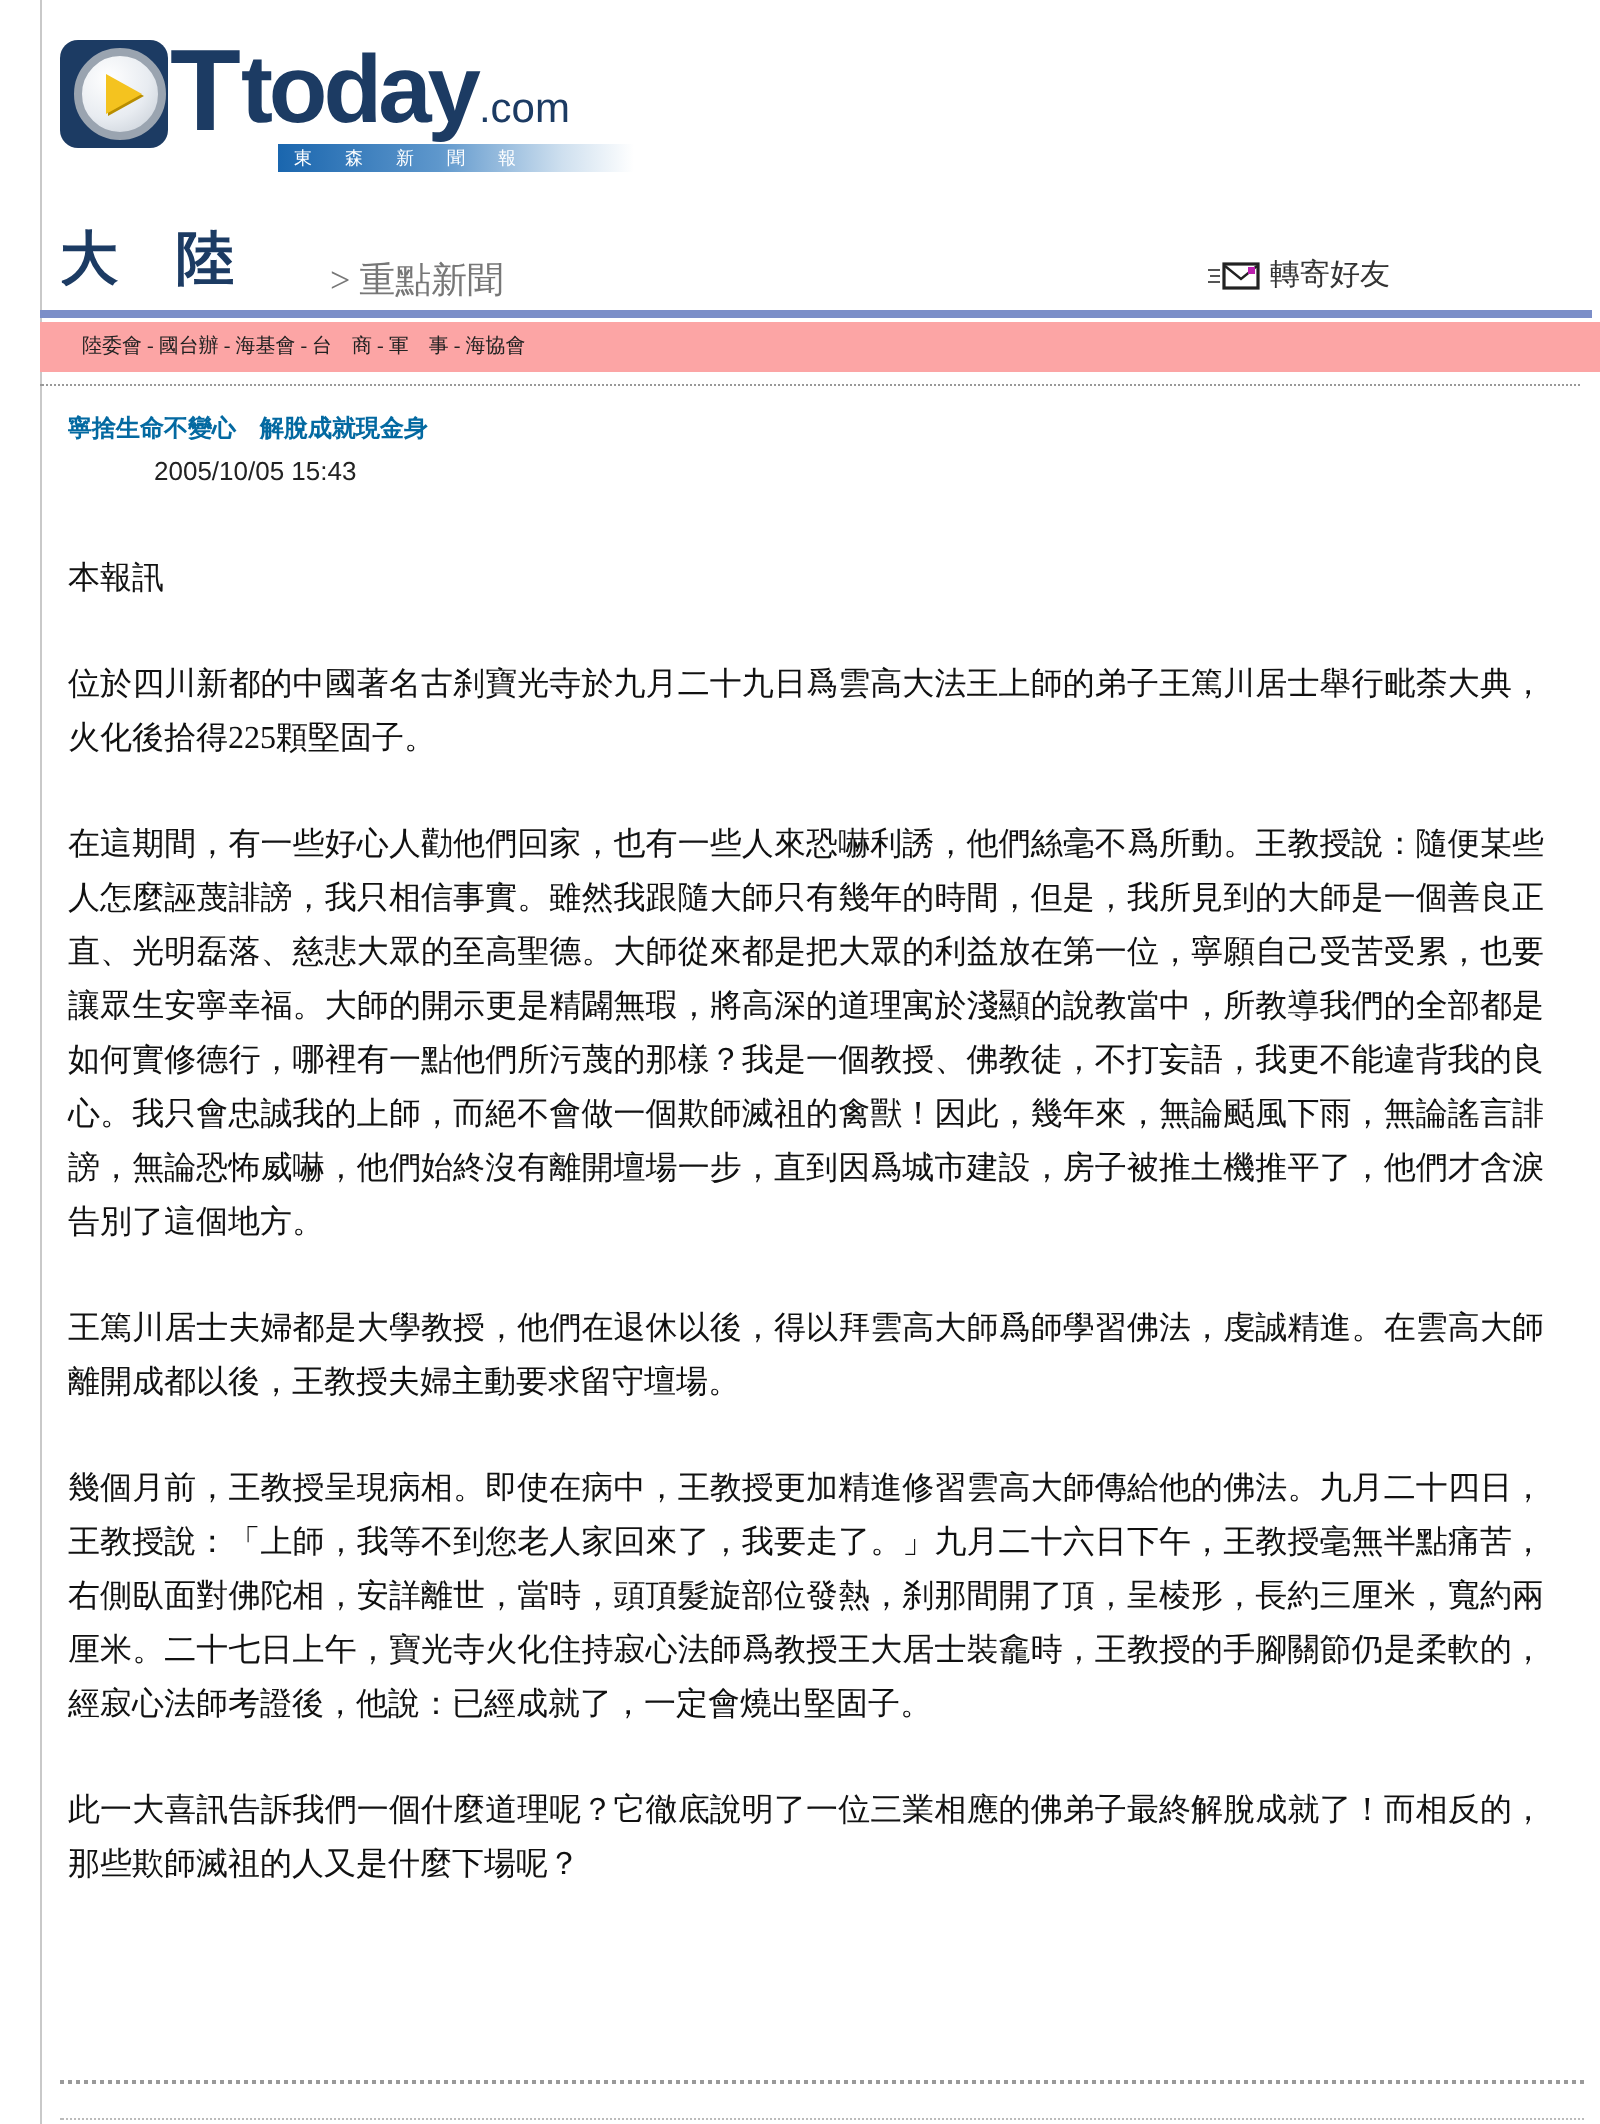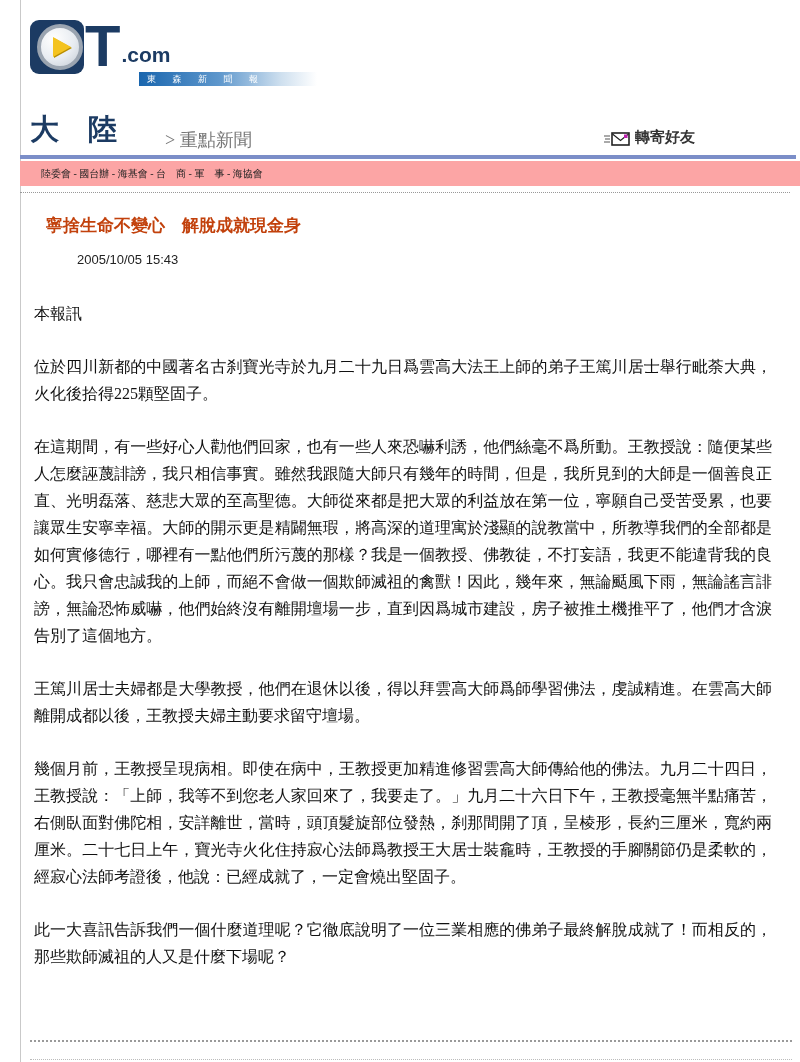--- a/index.html
+++ b/index.html
@@ -40,21 +40,21 @@
   }
   .logo-t {
     font-family:"Liberation Sans", sans-serif; font-weight:bold;
     font-size:58px; line-height:52px; color:#1c3b63; margin-left:1px;
   }
   .logo-today {
     font-family:"Liberation Sans", sans-serif; font-weight:bold;
     font-size:48px; line-height:52px; letter-spacing:-2px; color:#1c3b63;
   }
   .logo-com {
-    font-family:"Liberation Sans", sans-serif; font-weight:bold;
+    font-family:"Liberation Sans", sans-serif; font-weight:normal;
     font-size:21px; line-height:70px; color:#1c3b63; margin-left:1px;
   }
   .logo-sub {
     position:absolute; left:109px; top:52px; width:178px; height:14px;
     background:linear-gradient(to right, #1a66ae 0%, #5e97cc 45%, #cfe0ef 80%, #ffffff 100%);
     color:#ffffff; font-family:"Liberation Sans", sans-serif;
     font-size:9px; line-height:14px; letter-spacing:7px; text-indent:8px;
     white-space:nowrap;
   }
 
@@ -66,39 +66,39 @@
     font-family:"Liberation Serif", serif;
     text-align:right;
   }
   .section-link {
     position:absolute; left:135px; top:18px;
     font-size:18px; color:#777777; text-decoration:none;
     font-family:"Liberation Serif", serif; cursor:pointer;
   }
   .forward-link {
     position:absolute; right:95px; top:18px;
-    display:flex; align-items:flex-end; gap:5px;
-    font-size:15px; color:#333333; text-decoration:none; cursor:pointer;font-weight:bold;
+    display:flex; align-items:center; gap:5px;
+    font-size:15px; color:#333333; text-decoration:none; cursor:pointer;
   }
 
   
   .accent-bar { position:absolute; left:20px; top:155px; width:776px; height:4px; background:#7b8ec8; }
   .nav-band {
     position:absolute; left:20px; top:161px; width:766px; height:25px;
     background:#fca5a5; line-height:25px; padding-left:21px;
     font-size:10px; color:#222222; white-space:nowrap;
   }
   .nav-band a { color:#222222; text-decoration:none; cursor:pointer; }
   .nav-sep { color:#222222; }
   .dotted-sep { position:absolute; left:20px; top:192px; width:770px; border-top:1px dotted #999999; }
 
   
   .article { position:absolute; left:30px; top:200px; width:742px; }
   .article-title {
-    margin:16px; font-size:17px; font-weight:bold; color:#c2410c;
+    margin:4px; font-size:12px; font-weight:bold; color:#0369a1;
     line-height:20px; cursor:pointer;
   }
   .article-time {
     margin-top:3px; font-size:13px; color:#222222;
     font-family:"Liberation Sans", sans-serif;
     margin-left:47px;
   }
   .article p {
     font-size:16px; line-height:27px; color:#111111;
     margin:26px 0 0 4px; text-align:justify;
@@ -115,20 +115,21 @@
 <div class="left-rule"></div>
 
 <div class="logo">
   <div class="logo-row">
     <div class="logo-e">
       <div class="logo-circle">
         <div class="logo-play"></div>
       </div>
     </div>
     <span class="logo-t">T</span>
+    <span class="logo-today">today</span>
     <span class="logo-com">.com</span>
   </div>
   <div class="logo-sub">東 森 新 聞 報</div>
 </div>
 
 <div class="section-header">
   <h1 class="section-title">大　陸</h1>
   <a class="section-link">&gt; 重點新聞</a>
   <a class="forward-link">
     <svg width="26" height="16" viewBox="0 0 26 16">

